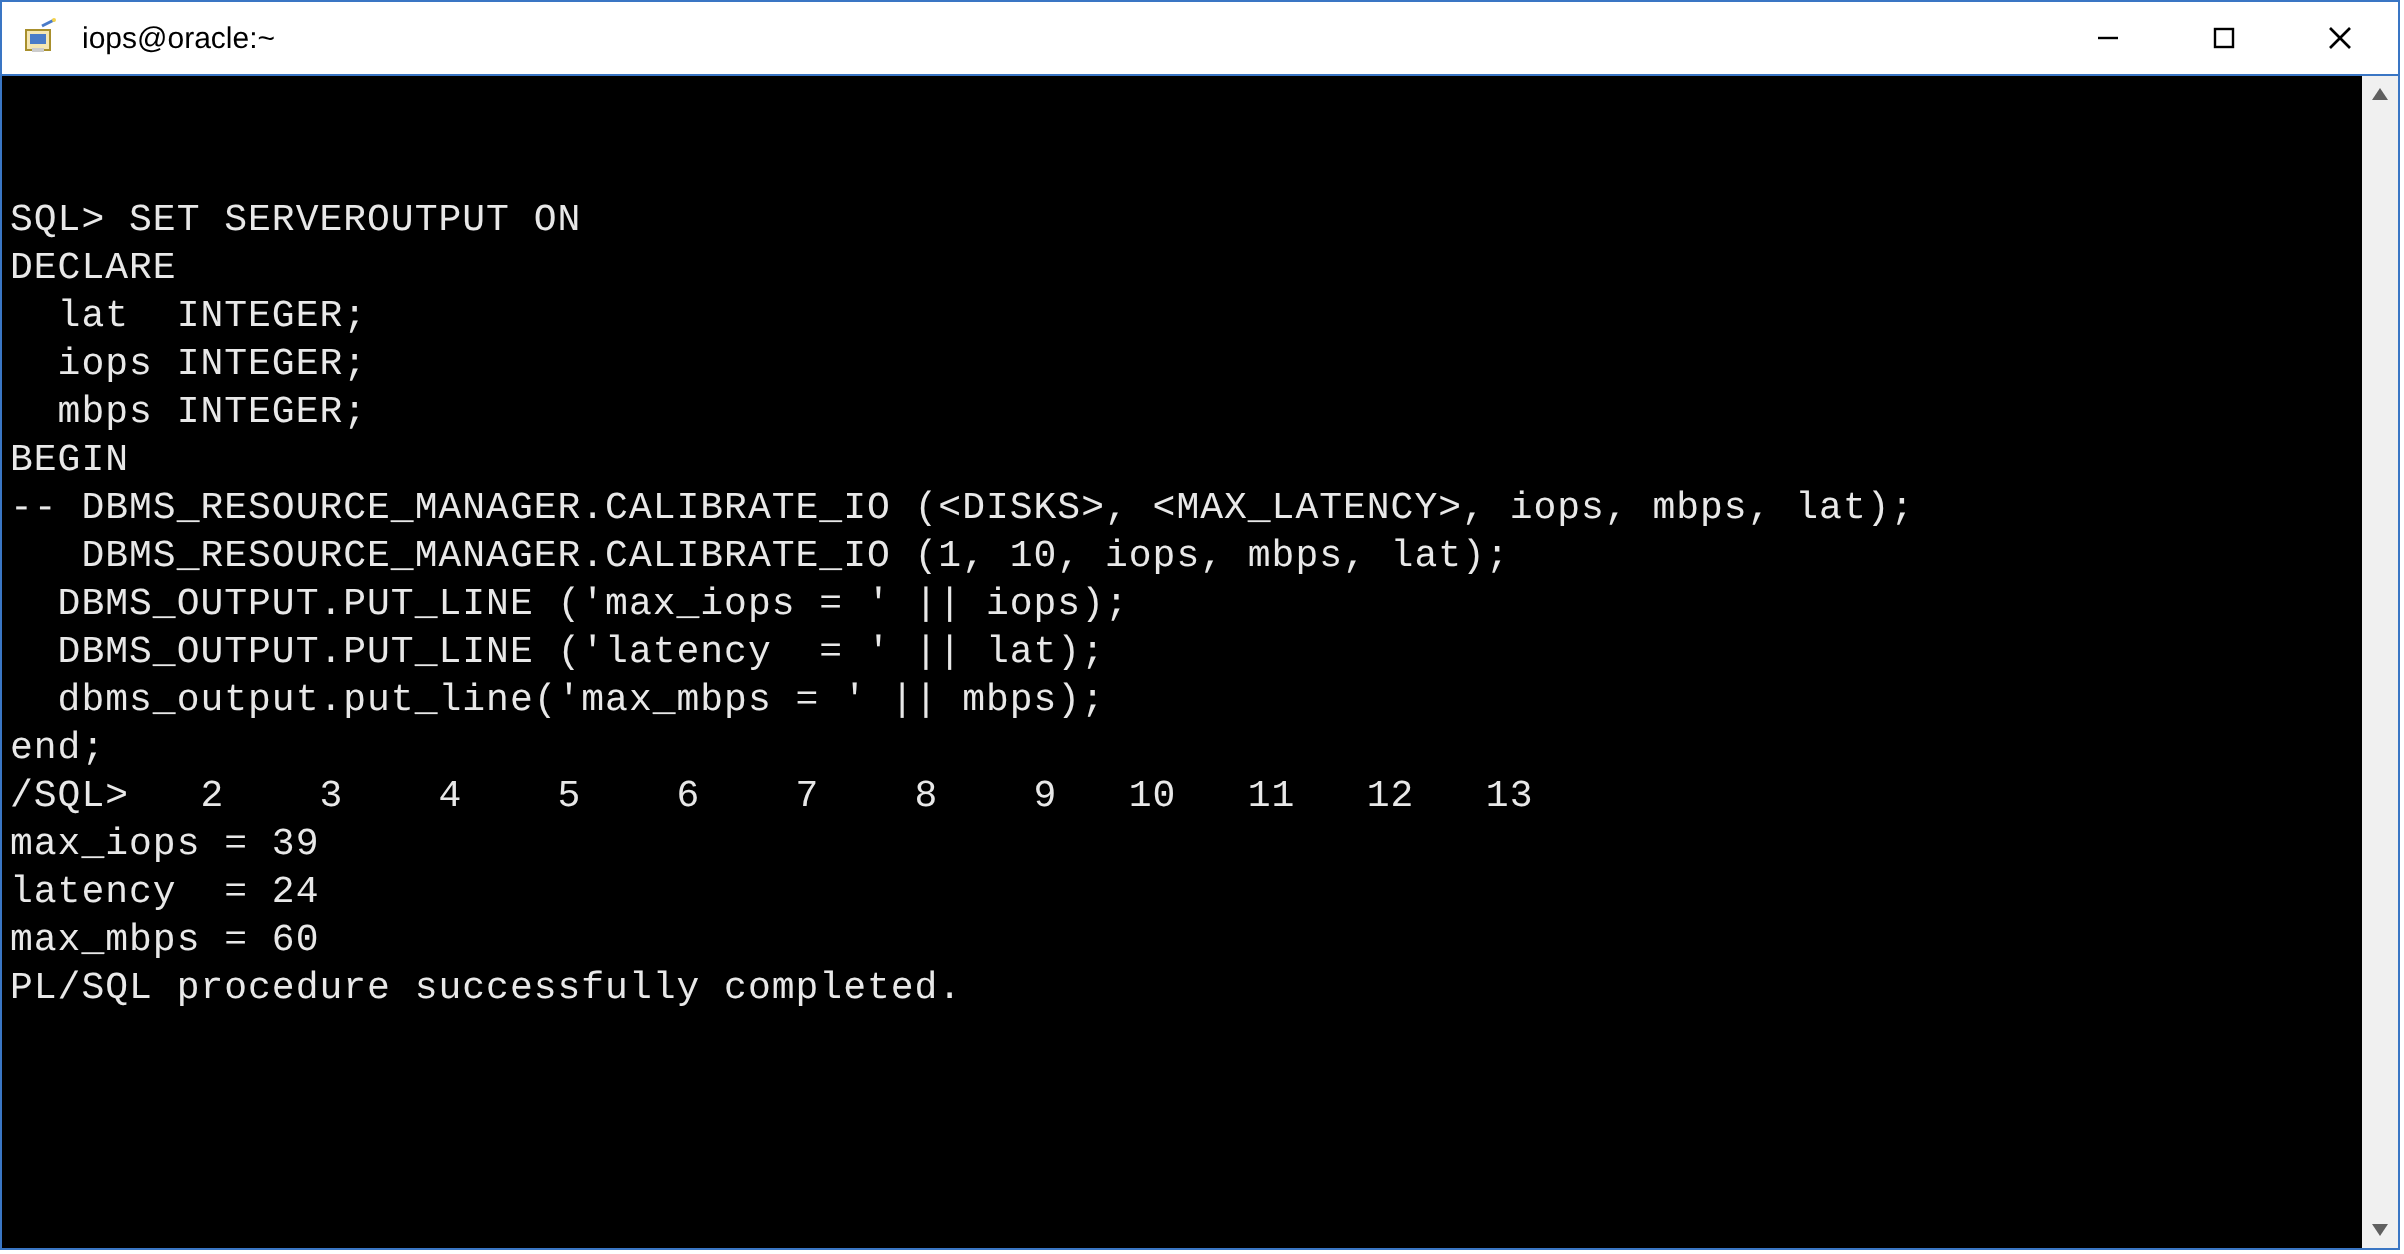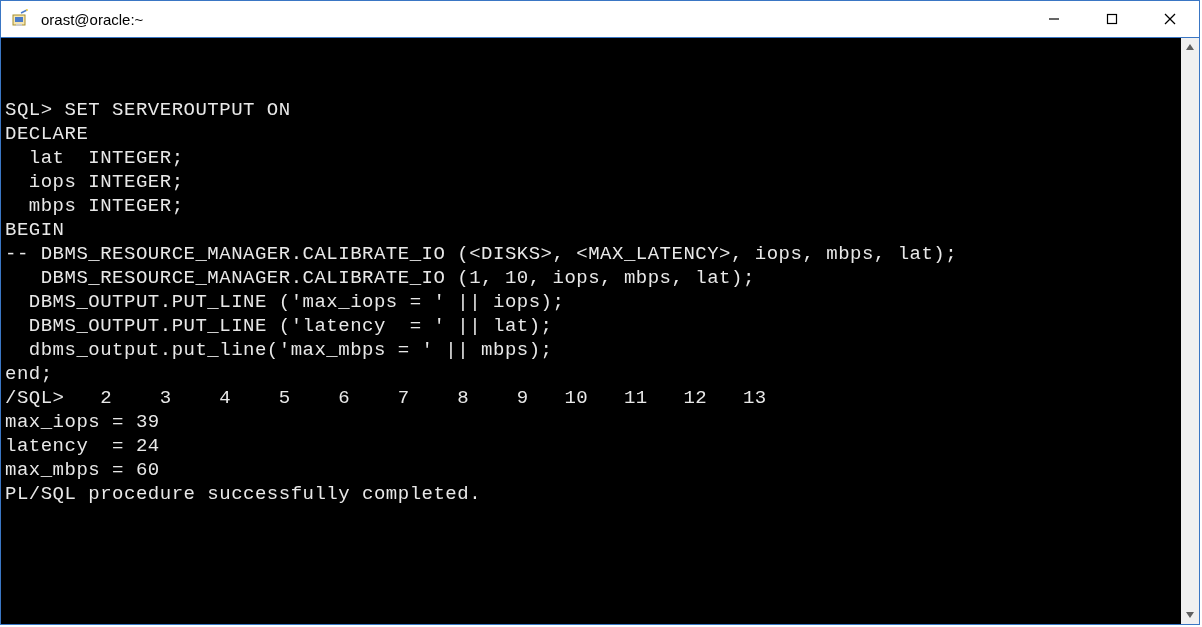--- a/index.html
+++ b/index.html
@@ -116,21 +116,21 @@
   <div class="titlebar">
     <span class="icon">
       <svg width="20" height="20" viewBox="0 0 20 20">
         <rect x="2" y="6" width="12" height="10" fill="#f5e6b3" stroke="#a88f2c" stroke-width="1"></rect>
         <rect x="4" y="8" width="8" height="5" fill="#4a7bc8"></rect>
         <line x1="10" y1="4" x2="16" y2="1" stroke="#4a7bc8" stroke-width="1.5"></line>
         <circle cx="16" cy="1" r="1" fill="#f5d24a"></circle>
         <rect x="5" y="15" width="6" height="2" fill="#ccc"></rect>
       </svg>
     </span>
-    <span class="title">orast@oracle:~</span>
+    <span class="title">iops@oracle:~</span>
     <div class="controls">
       <div class="ctl">
         <svg width="12" height="12" viewBox="0 0 12 12">
             <line x1="1" y1="6" x2="11" y2="6" stroke="#000" stroke-width="1.2"></line>
           </svg>
       </div>
       <div class="ctl">
         <svg width="12" height="12" viewBox="0 0 12 12">
             <rect x="1.5" y="1.5" width="9" height="9" fill="none" stroke="#000" stroke-width="1.2"></rect>
           </svg>

